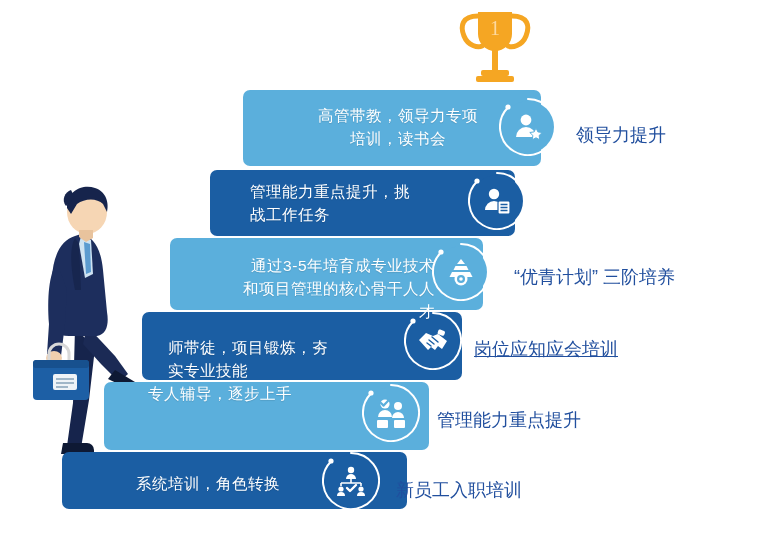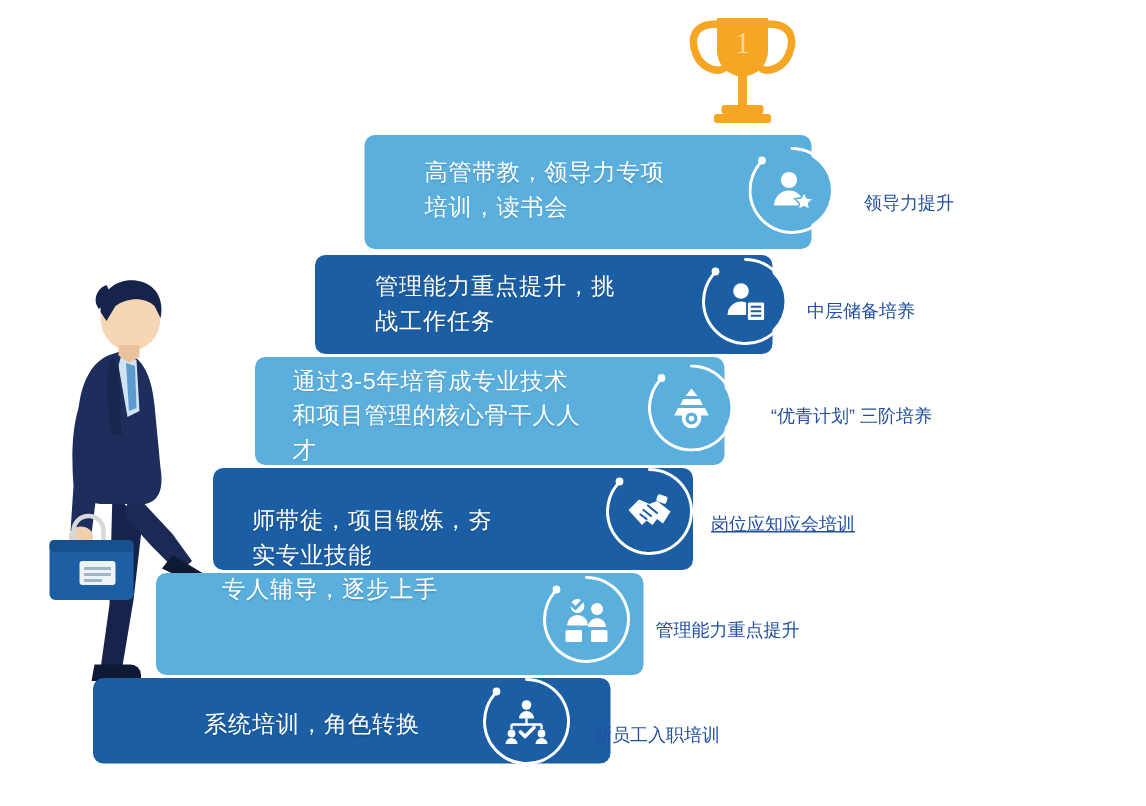--- a/index.html
+++ b/index.html
@@ -47,21 +47,21 @@
   }
   .badge .glyph{
     position:absolute;left:3px;top:3px;width:52px;height:52px;
     display:flex;align-items:center;justify-content:center;
   }
 
   
   .side-label{
     position:absolute;
     color:#214f9e;
-    font-size:12px;
+    font-size:18px;
     line-height:22px;
     white-space:nowrap;
     font-weight:500;
   }
 
   
   #trophy{position:absolute;left:452px;top:4px;width:86px;height:84px;}
 
   
   #man{position:absolute;left:23px;top:178px;width:130px;height:285px;}
@@ -183,21 +183,21 @@
       <svg width="32" height="30" viewBox="0 0 32 30">
         <path d="M2 14 L9 7 l7 3 l5 -2 l9 7 l-5 8 l-4 -3 l-3 4 l-4 -3 l-3 3 z" fill="#fff"></path>
         <path d="M12 14 l5 4 M15 11 l6 5 M10 17 l4 3" stroke="#1b5ea3" stroke-width="1.4" stroke-linecap="round"></path>
         <rect x="21" y="4" width="7" height="5" rx="1.5" fill="#fff" transform="rotate(20 24 6)"></rect>
       </svg>
     </div>
   </div>
   <div class="side-label" style="left:474px;top:338px;text-decoration:underline;">岗位应知应会培训</div>
 
   <div class="step light" style="left:170px;top:238px;width:313px;height:72px;"></div>
-  <div class="step-text" style="left:195px;top:243px;width:240px;">通过3-5年培育成专业技术
+  <div class="step-text" style="left:195px;top:254px;width:240px;text-align:right;">通过3-5年培育成专业技术
 和项目管理的核心骨干人人
 才</div>
 
   <div class="badge light" style="left:432px;top:243px;">
     <div class="disc"></div>
     <svg class="ring" viewBox="0 0 58 58">
       <path d="M29 1 a28 28 0 1 1 -19.8 8.2" fill="none" stroke="#ffffff" stroke-width="2" stroke-linecap="round"></path>
       <circle cx="9" cy="9" r="2.6" fill="#ffffff"></circle>
     </svg>
     <div class="glyph">
@@ -225,24 +225,23 @@
     </svg>
     <div class="glyph">
       <svg width="30" height="30" viewBox="0 0 30 30">
         <circle cx="12" cy="8" r="5.2" fill="#fff"></circle>
         <path d="M3 24 a9 9 0 0 1 18 0 z" fill="#fff"></path>
         <rect x="16" y="15" width="12" height="13" rx="1.5" fill="#fff" stroke="#1b5ea3" stroke-width="1.2"></rect>
         <path d="M18.5 18.5 h7 M18.5 21.5 h7 M18.5 24.5 h7" stroke="#1b5ea3" stroke-width="1.4"></path>
       </svg>
     </div>
   </div>
-  <div class="side-label" style="left:538px;top:196px;">中层储备培养</div>
 
   <div class="step light" style="left:243px;top:90px;width:298px;height:76px;"></div>
-  <div class="step-text" style="left:283px;top:104px;width:230px;">高管带教，领导力专项
+  <div class="step-text" style="left:283px;top:104px;width:230px;text-align:center;">高管带教，领导力专项
 培训，读书会</div>
 
   <div class="badge light" style="left:499px;top:98px;">
     <div class="disc"></div>
     <svg class="ring" viewBox="0 0 58 58">
       <path d="M29 1 a28 28 0 1 1 -19.8 8.2" fill="none" stroke="#ffffff" stroke-width="2" stroke-linecap="round"></path>
       <circle cx="9" cy="9" r="2.6" fill="#ffffff"></circle>
     </svg>
     <div class="glyph">
       <svg width="30" height="30" viewBox="0 0 30 30">

